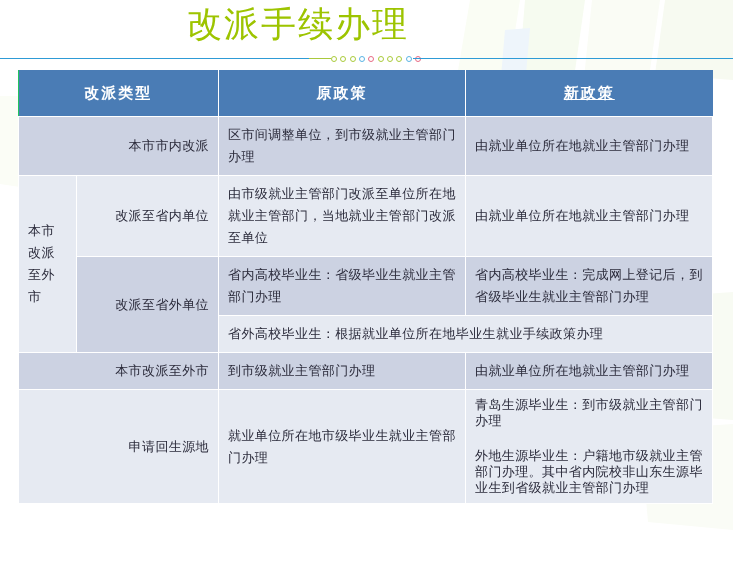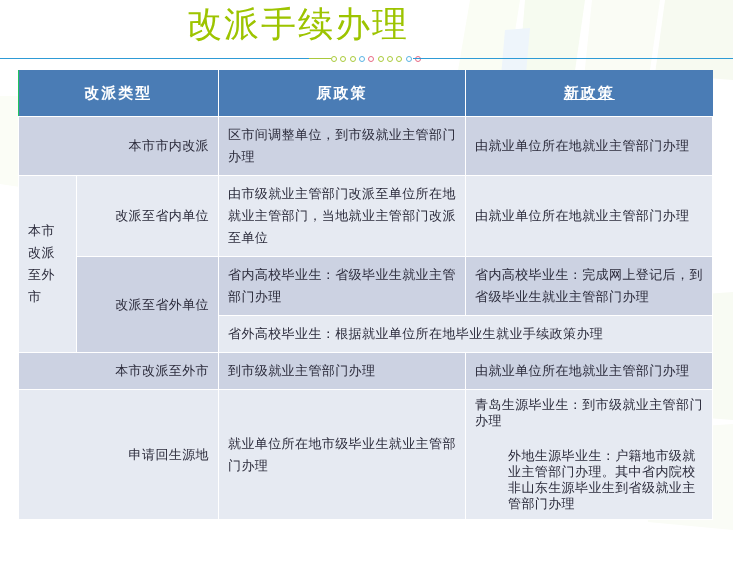--- a/index.html
+++ b/index.html
@@ -147,21 +147,21 @@
     letter-spacing: 2px;
   }
   td.cat-vert {
     letter-spacing: 2px;
     padding: 4px 6px;
     line-height: 23px;
   }
   td.body-cell { text-align: left; }
 
   .para      { margin: 0; }
-  .para + .para { margin-top: 19px; margin-left: 33px; }
+  .para + .para { margin-top: 19px; }
 
   .tight { line-height: 16px; }
 </style>
 </head>
 <body>
 
 <svg id="bg-deco" viewBox="0 0 733 564" preserveAspectRatio="none">
   <polygon points="470,0 520,0 505,95 455,88" fill="#fafdf4"></polygon>
   <polygon points="525,0 585,0 572,92 518,86" fill="#f6fbf0"></polygon>
   <polygon points="592,0 660,0 648,84 584,78" fill="#fafcf5"></polygon>

